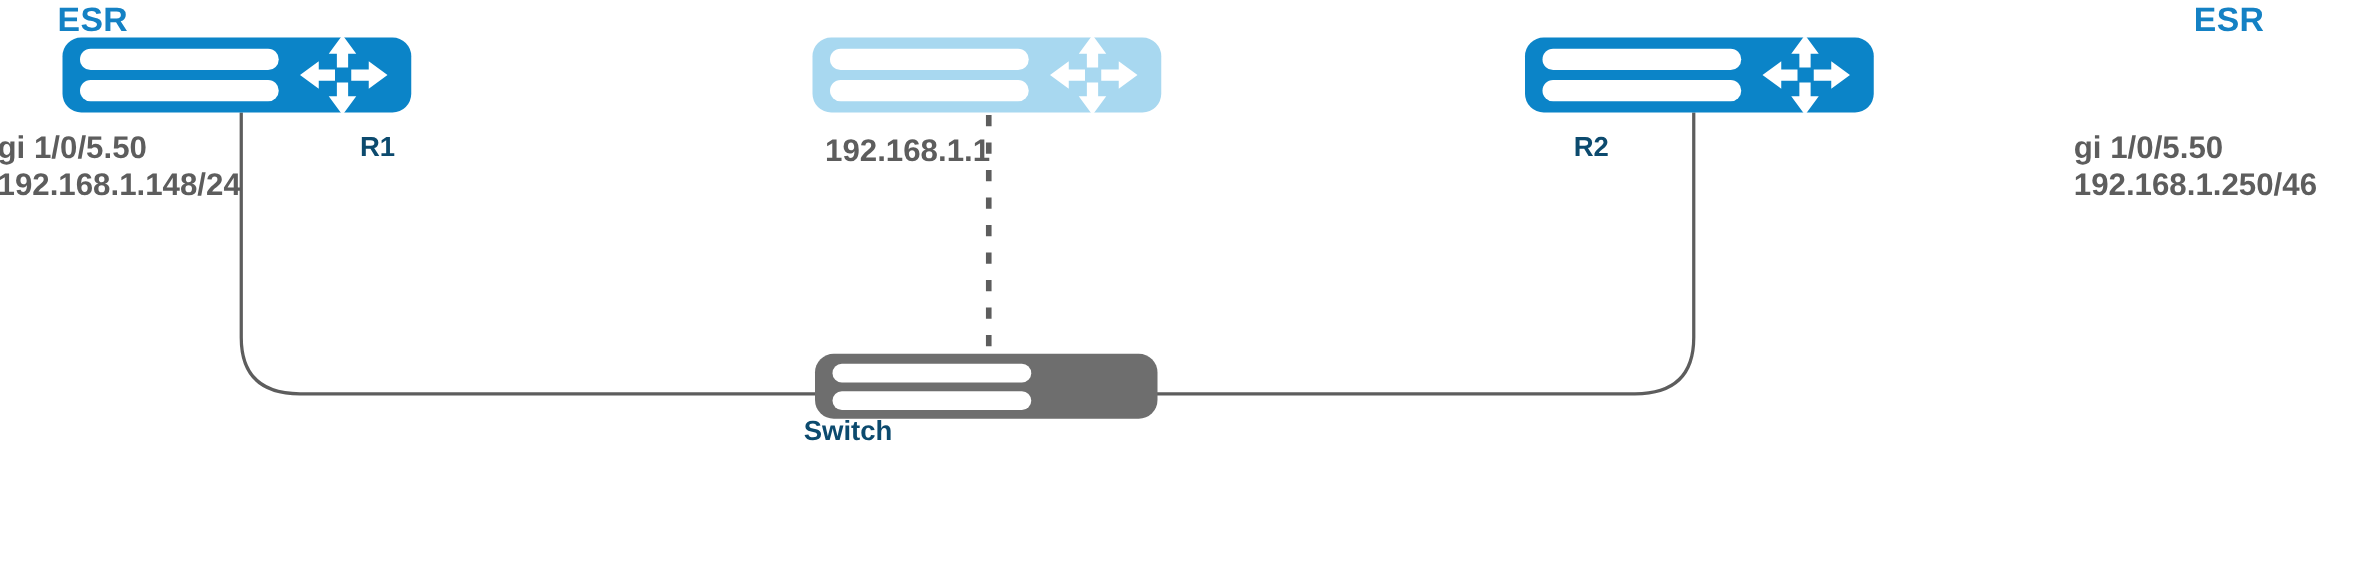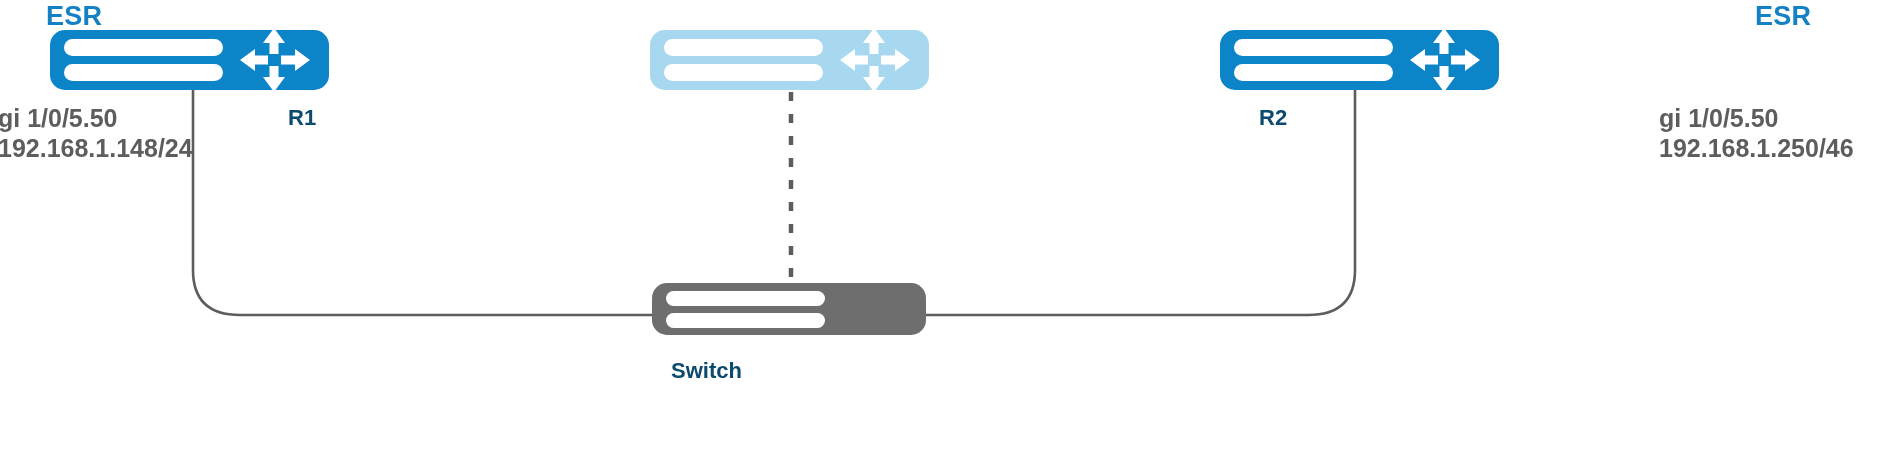--- a/index.html
+++ b/index.html
@@ -49,21 +49,21 @@
     color: #5d5d5d;
   }
   
   #esr-left   { left: 46px;   top: 1px; }
   #esr-right  { left: 1755px; top: 1px; }
   #r1-label   { left: 288px;  top: 105px; }
   #r2-label   { left: 1259px; top: 105px; }
   #if-left    { left: -2px;   top: 104px; }
   #if-right   { left: 1659px; top: 104px; }
   #mid-ip     { left: 660px;  top: 107px; }
-  #switch-lbl { left: 643px;  top: 358px; margin-left: 28px; }
+  #switch-lbl { left: 643px;  top: 332px; }
 </style>
 </head>
 <body>
 
 <div id="canvas">
 
   <svg class="svg-layer" viewBox="0 0 1897 461">
 
     <g>
       <path d="M 193 90 L 193 270 Q 193 315 240 315 L 655 315" fill="none" stroke="#5d5d5d" stroke-width="2.6"></path>
@@ -137,16 +137,17 @@
   <div class="label label-iface" id="if-left">
     <div>gi 1/0/5.50</div>
     <div>192.168.1.148/24</div>
   </div>
 
   <div class="label label-iface" id="if-right">
     <div>gi 1/0/5.50</div>
     <div>192.168.1.250/46</div>
   </div>
 
+  <div class="label label-ip-mid" id="mid-ip">192.168.1.1</div>
 
   <div class="label label-node" id="switch-lbl">Switch</div>
 
 </div>
 
 </body></html>

